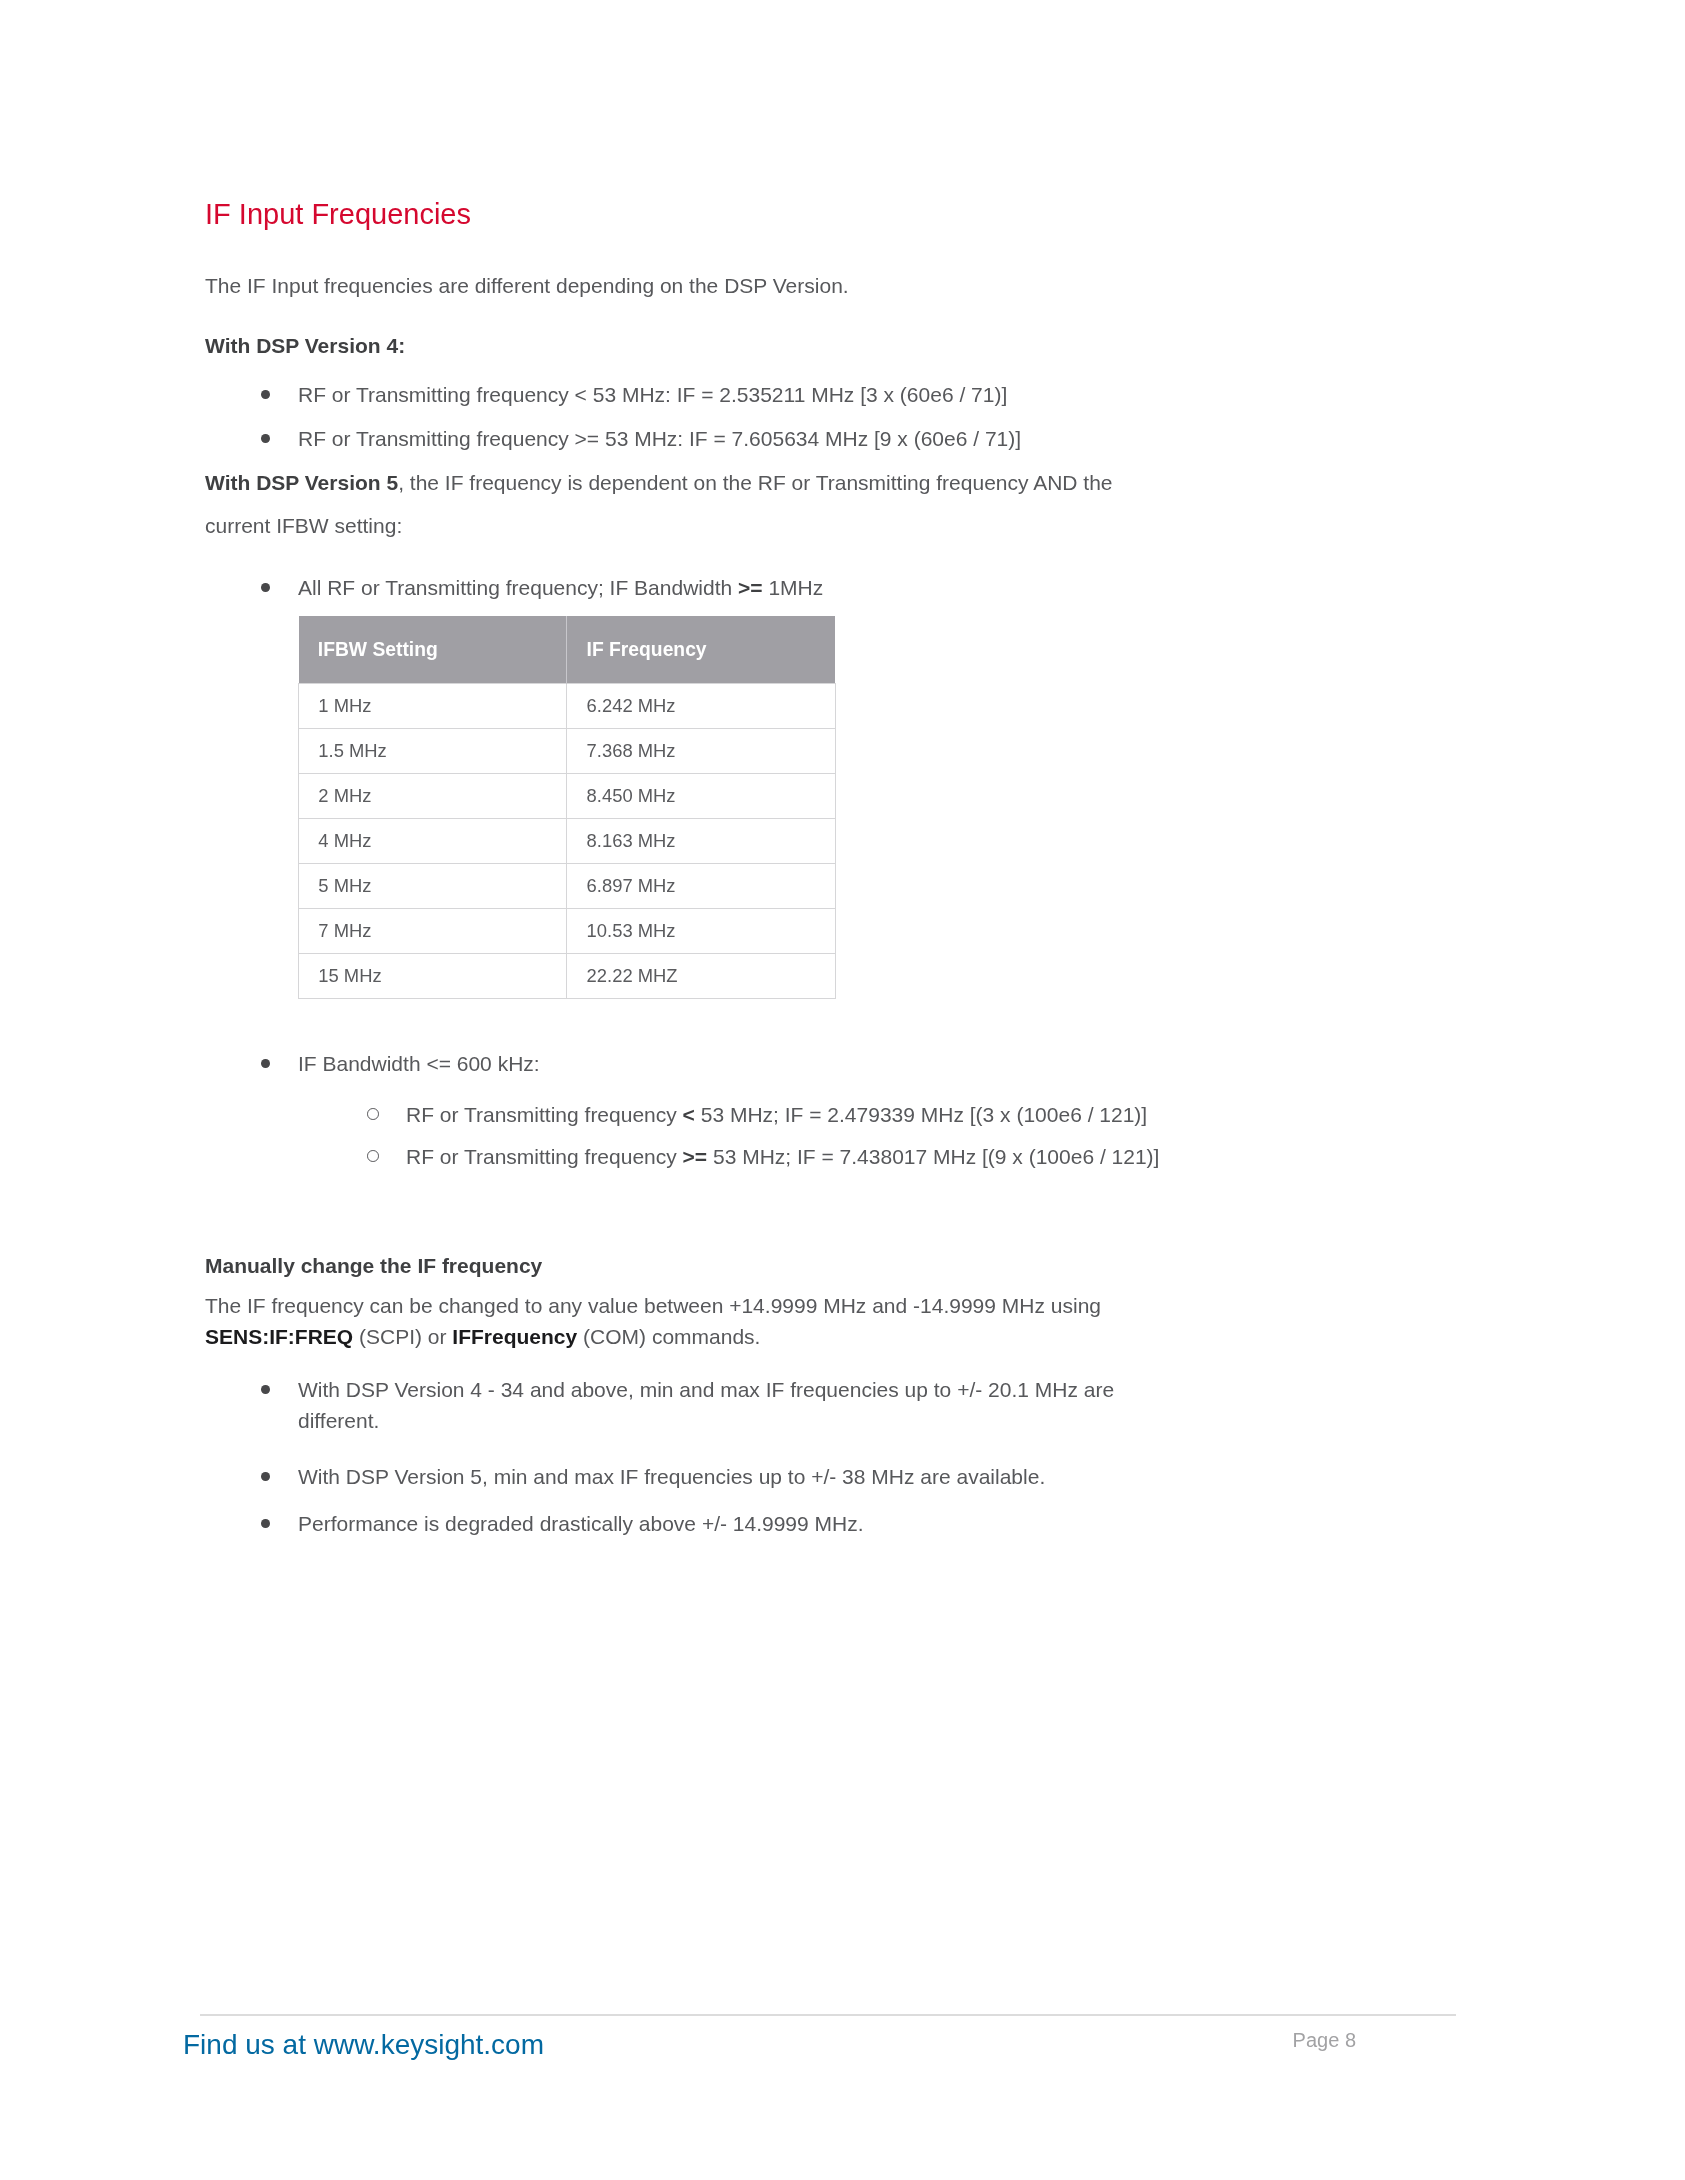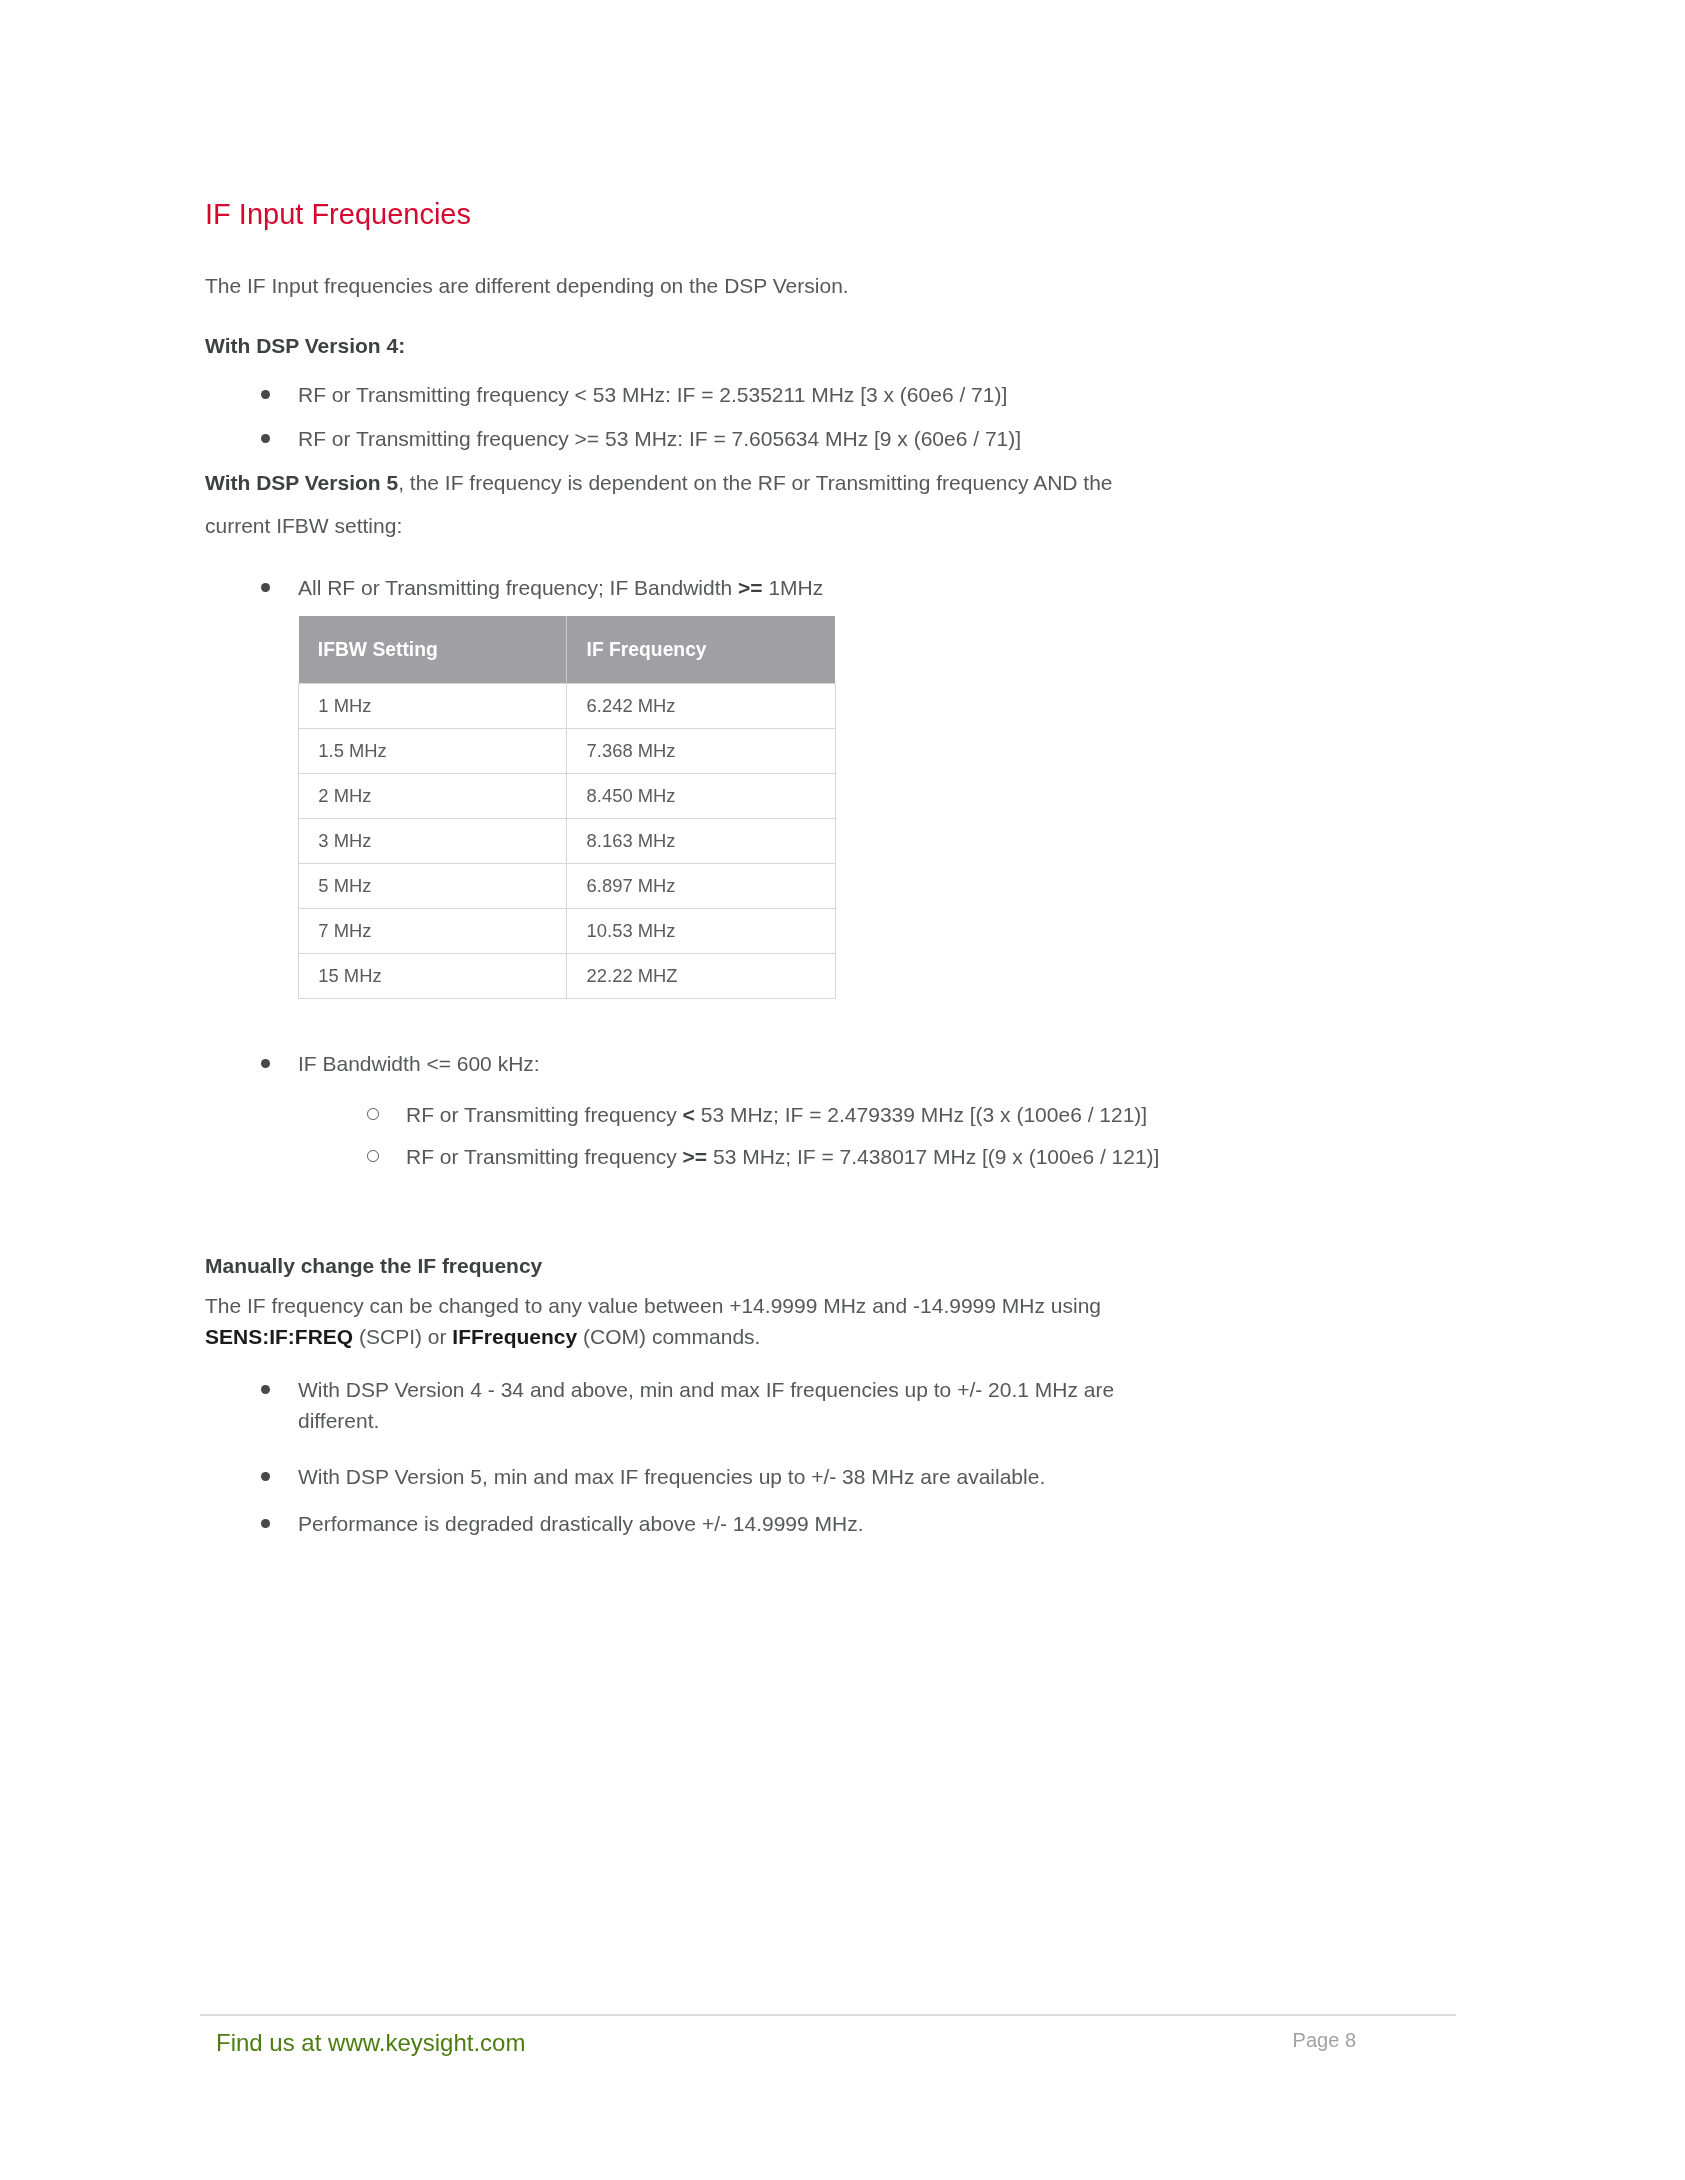--- a/index.html
+++ b/index.html
@@ -39,21 +39,21 @@
     vertical-align:middle;
   }
   .ifbw-table th:first-child{border-right:1.8px solid #c8c7cc;}
   .ifbw-table td{
     width:248px;height:44px;font-size:18.4px;color:#5a5b5e;
     text-align:left;padding:0 0 0 19.3px;vertical-align:middle;
     border:0.9px solid #d6d6d8;
   }
   
   .footer-rule{position:absolute;left:200px;top:2014px;width:1385px;height:1.8px;background:#dcdcdc;}
-  .footer-left{position:absolute;left:216px;top:2029px;font-size:24px;color:#4d7c0f;white-space:nowrap;}
+  .footer-left{position:absolute;left:183px;top:2029px;font-size:28px;color:#0369a1;white-space:nowrap;}
   .footer-right{position:absolute;right:100px;top:2029px;font-size:20px;color:#a2a2a4;white-space:nowrap;}
 </style>
 </head>
 <body>
 
 <div class="page">
 
   <div class="abs title" style="top:198px">IF Input Frequencies</div>
 
   <div class="abs body" style="top:274px">The IF Input frequencies are different depending on the DSP Version.</div>
@@ -83,21 +83,21 @@
         </tr>
       <tr>
           <td>1.5 MHz</td>
           <td>7.368 MHz</td>
         </tr>
       <tr>
           <td>2 MHz</td>
           <td>8.450 MHz</td>
         </tr>
       <tr>
-          <td>3 MHz</td>
+          <td>4 MHz</td>
           <td>8.163 MHz</td>
         </tr>
       <tr>
           <td>5 MHz</td>
           <td>6.897 MHz</td>
         </tr>
       <tr>
           <td>7 MHz</td>
           <td>10.53 MHz</td>
         </tr>

